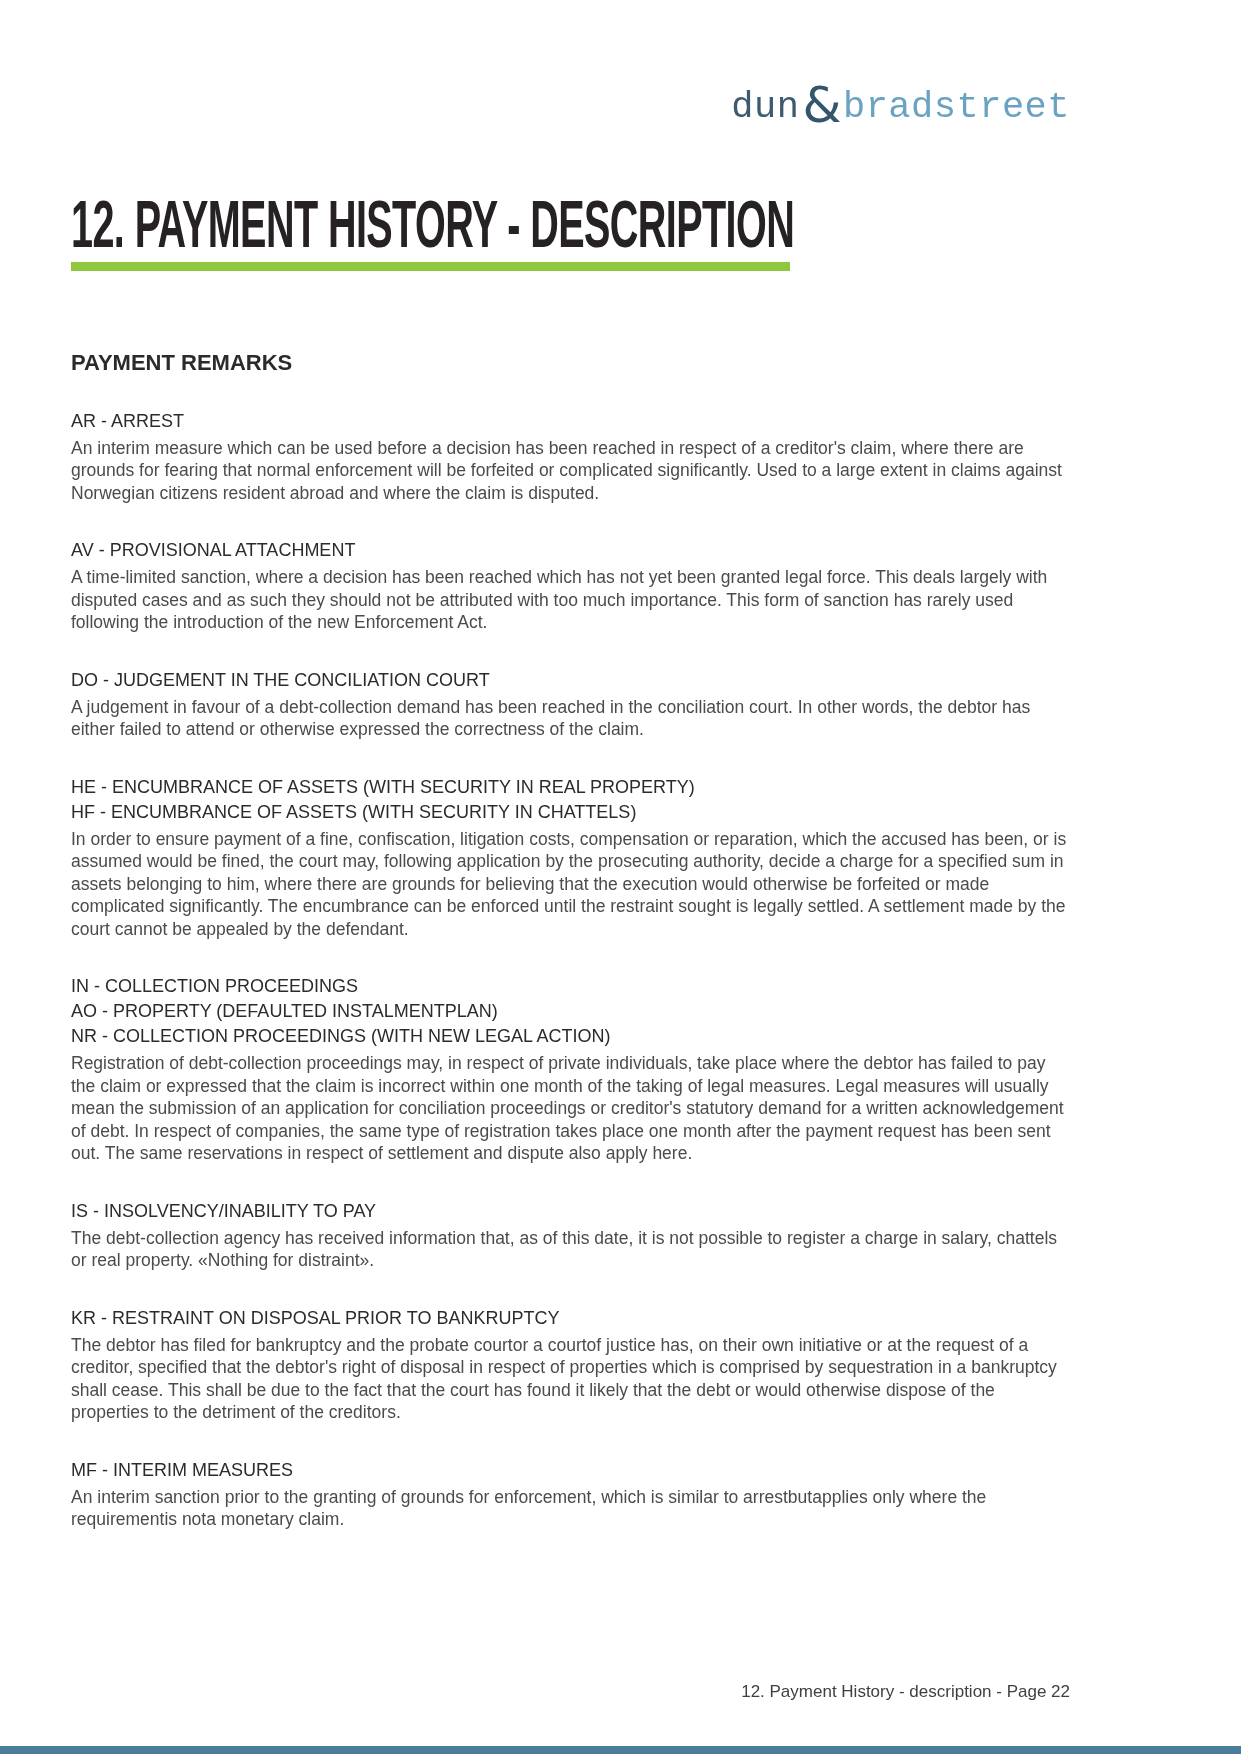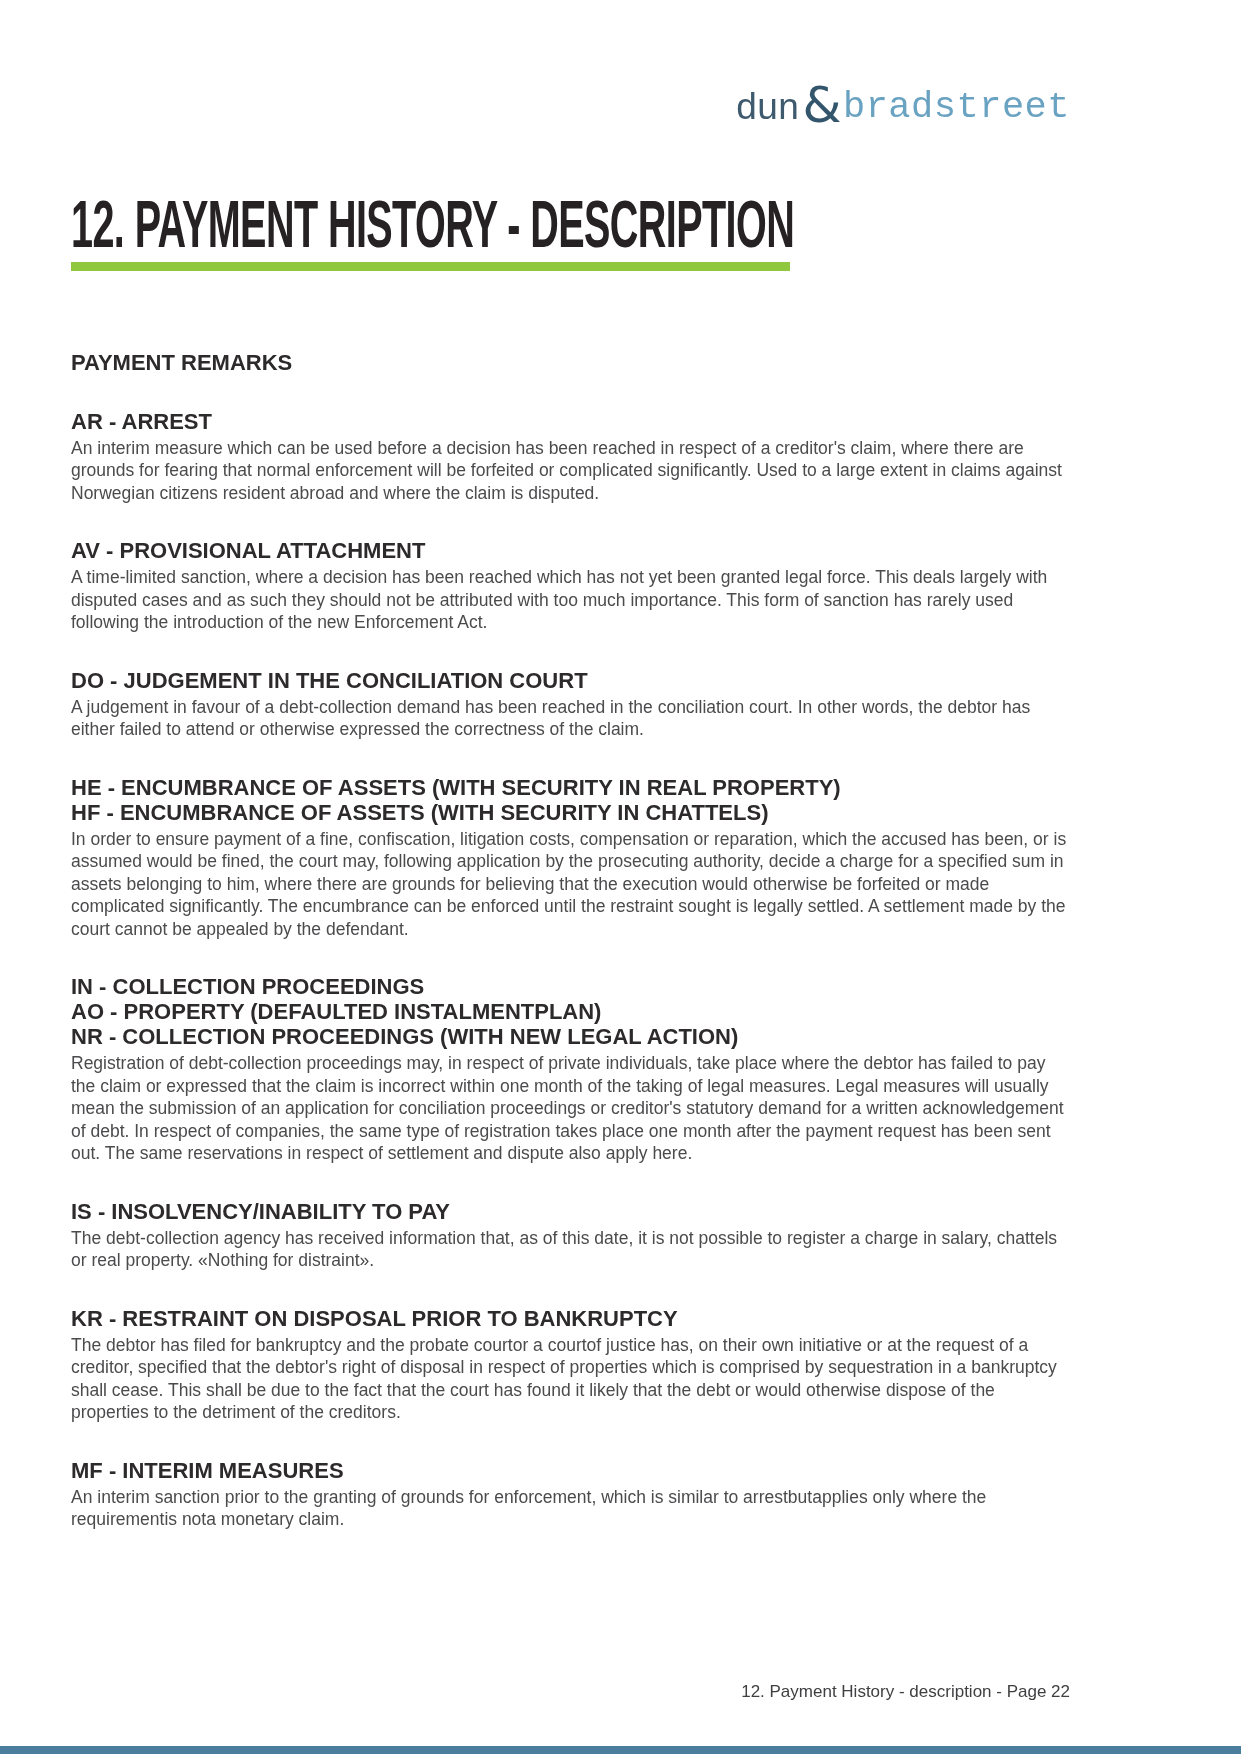--- a/index.html
+++ b/index.html
@@ -22,21 +22,21 @@
     overflow:hidden;
   }
   .page{position:absolute;inset:0;background:#ffffff;}
 
   
   .logo{
     position:absolute;top:82px;right:171px;
     font-size:37px;font-weight:400;letter-spacing:0.5px;
     display:flex;align-items:center;white-space:nowrap;
   }
-  .logo .dun{color:var(--c-logo-dun);}
+  .logo .dun{color:var(--c-logo-dun);font-family:Liberation Mono, monospace;}
   .logo .amp{
     color:var(--c-logo-amp);
     font-size:50px;font-weight:400;line-height:1;
     margin:0 1px 0 3px;position:relative;top:-2px;
     font-family:"DejaVu Sans",sans-serif;
   }
   .logo .brad{color:var(--c-logo-brad);font-family:Liberation Mono, monospace;}
 
   
   .title{
@@ -55,21 +55,21 @@
     position:absolute;top:352px;left:71px;width:1002px;
     color:var(--c-body);
     font-size:17.5px;line-height:22.5px;
   }
   .intro-heading{
     font-size:22px;font-weight:bold;color:var(--c-heading);
     margin-bottom:4px;
   }
   section.remark{margin-top:34px;}
   section.remark h2{
-    font-size:22px;font-weight:bold;color:var(--c-heading);
+    font-size:18px;font-weight:normal;color:var(--c-heading);
     line-height:25px;
   }
   section.remark p{
     margin-top:3px;
     color:var(--c-body);
   }
 
   
   .footer{
     position:absolute;top:1682px;right:171px;

